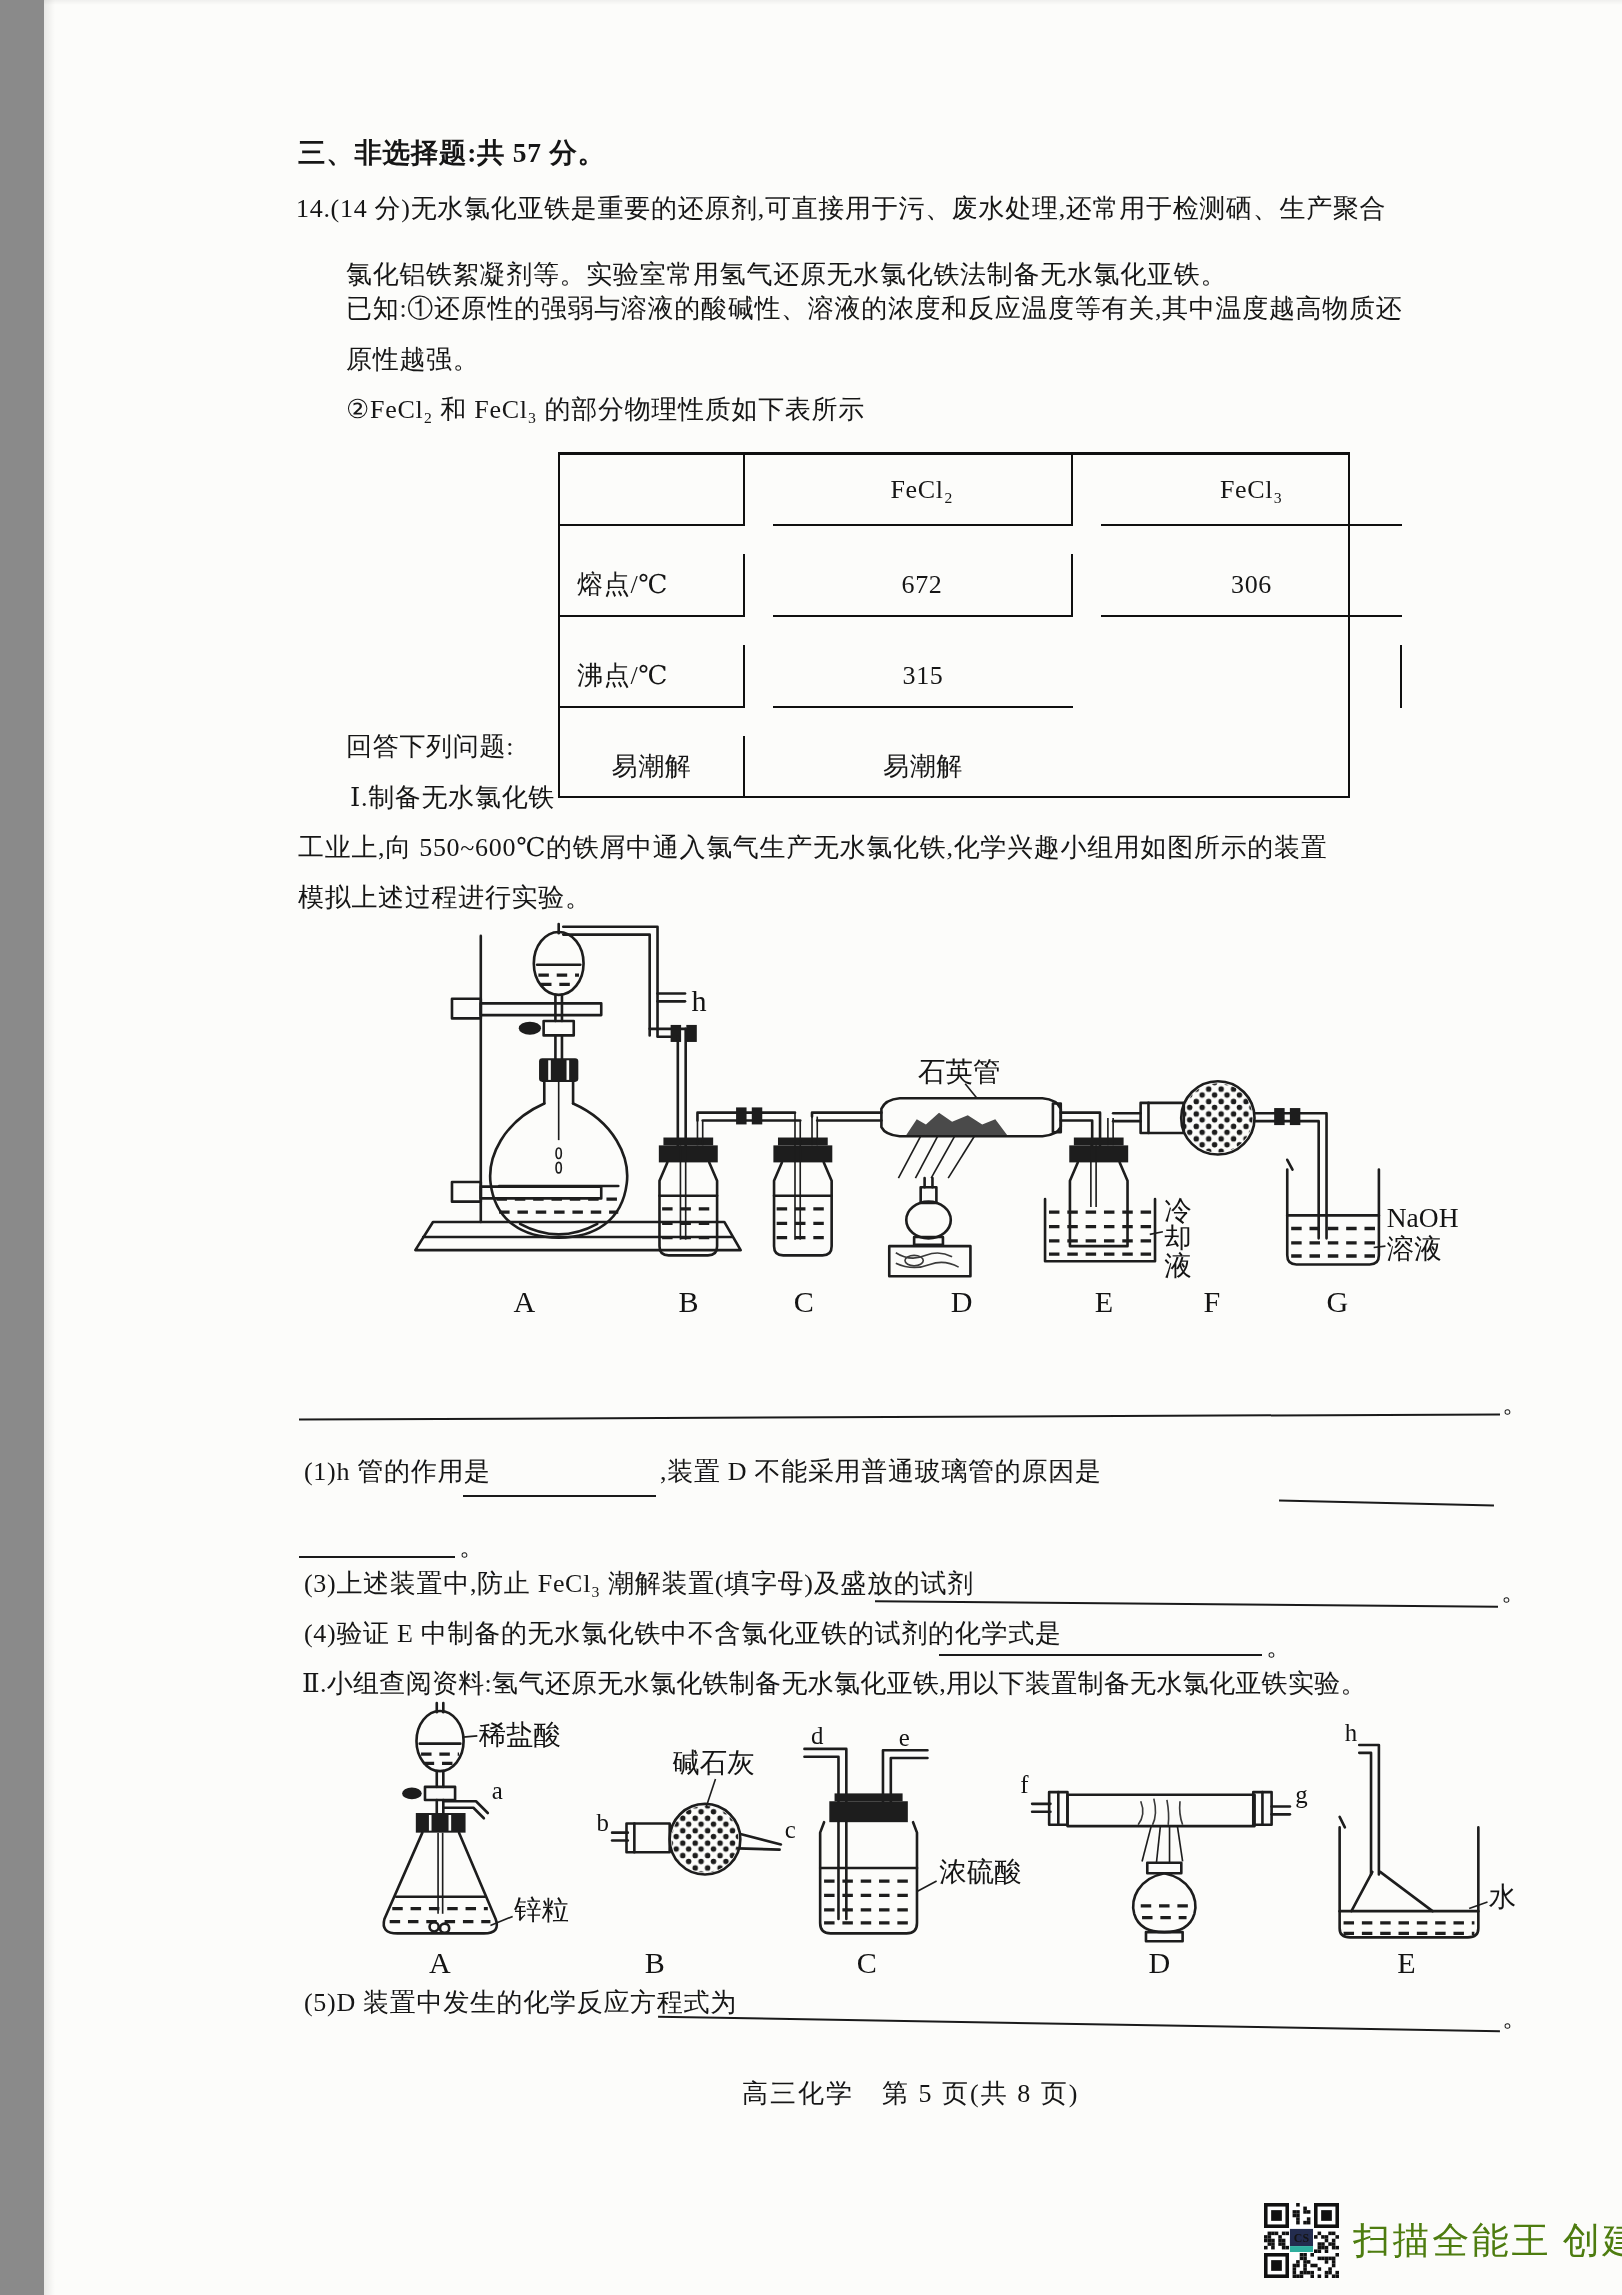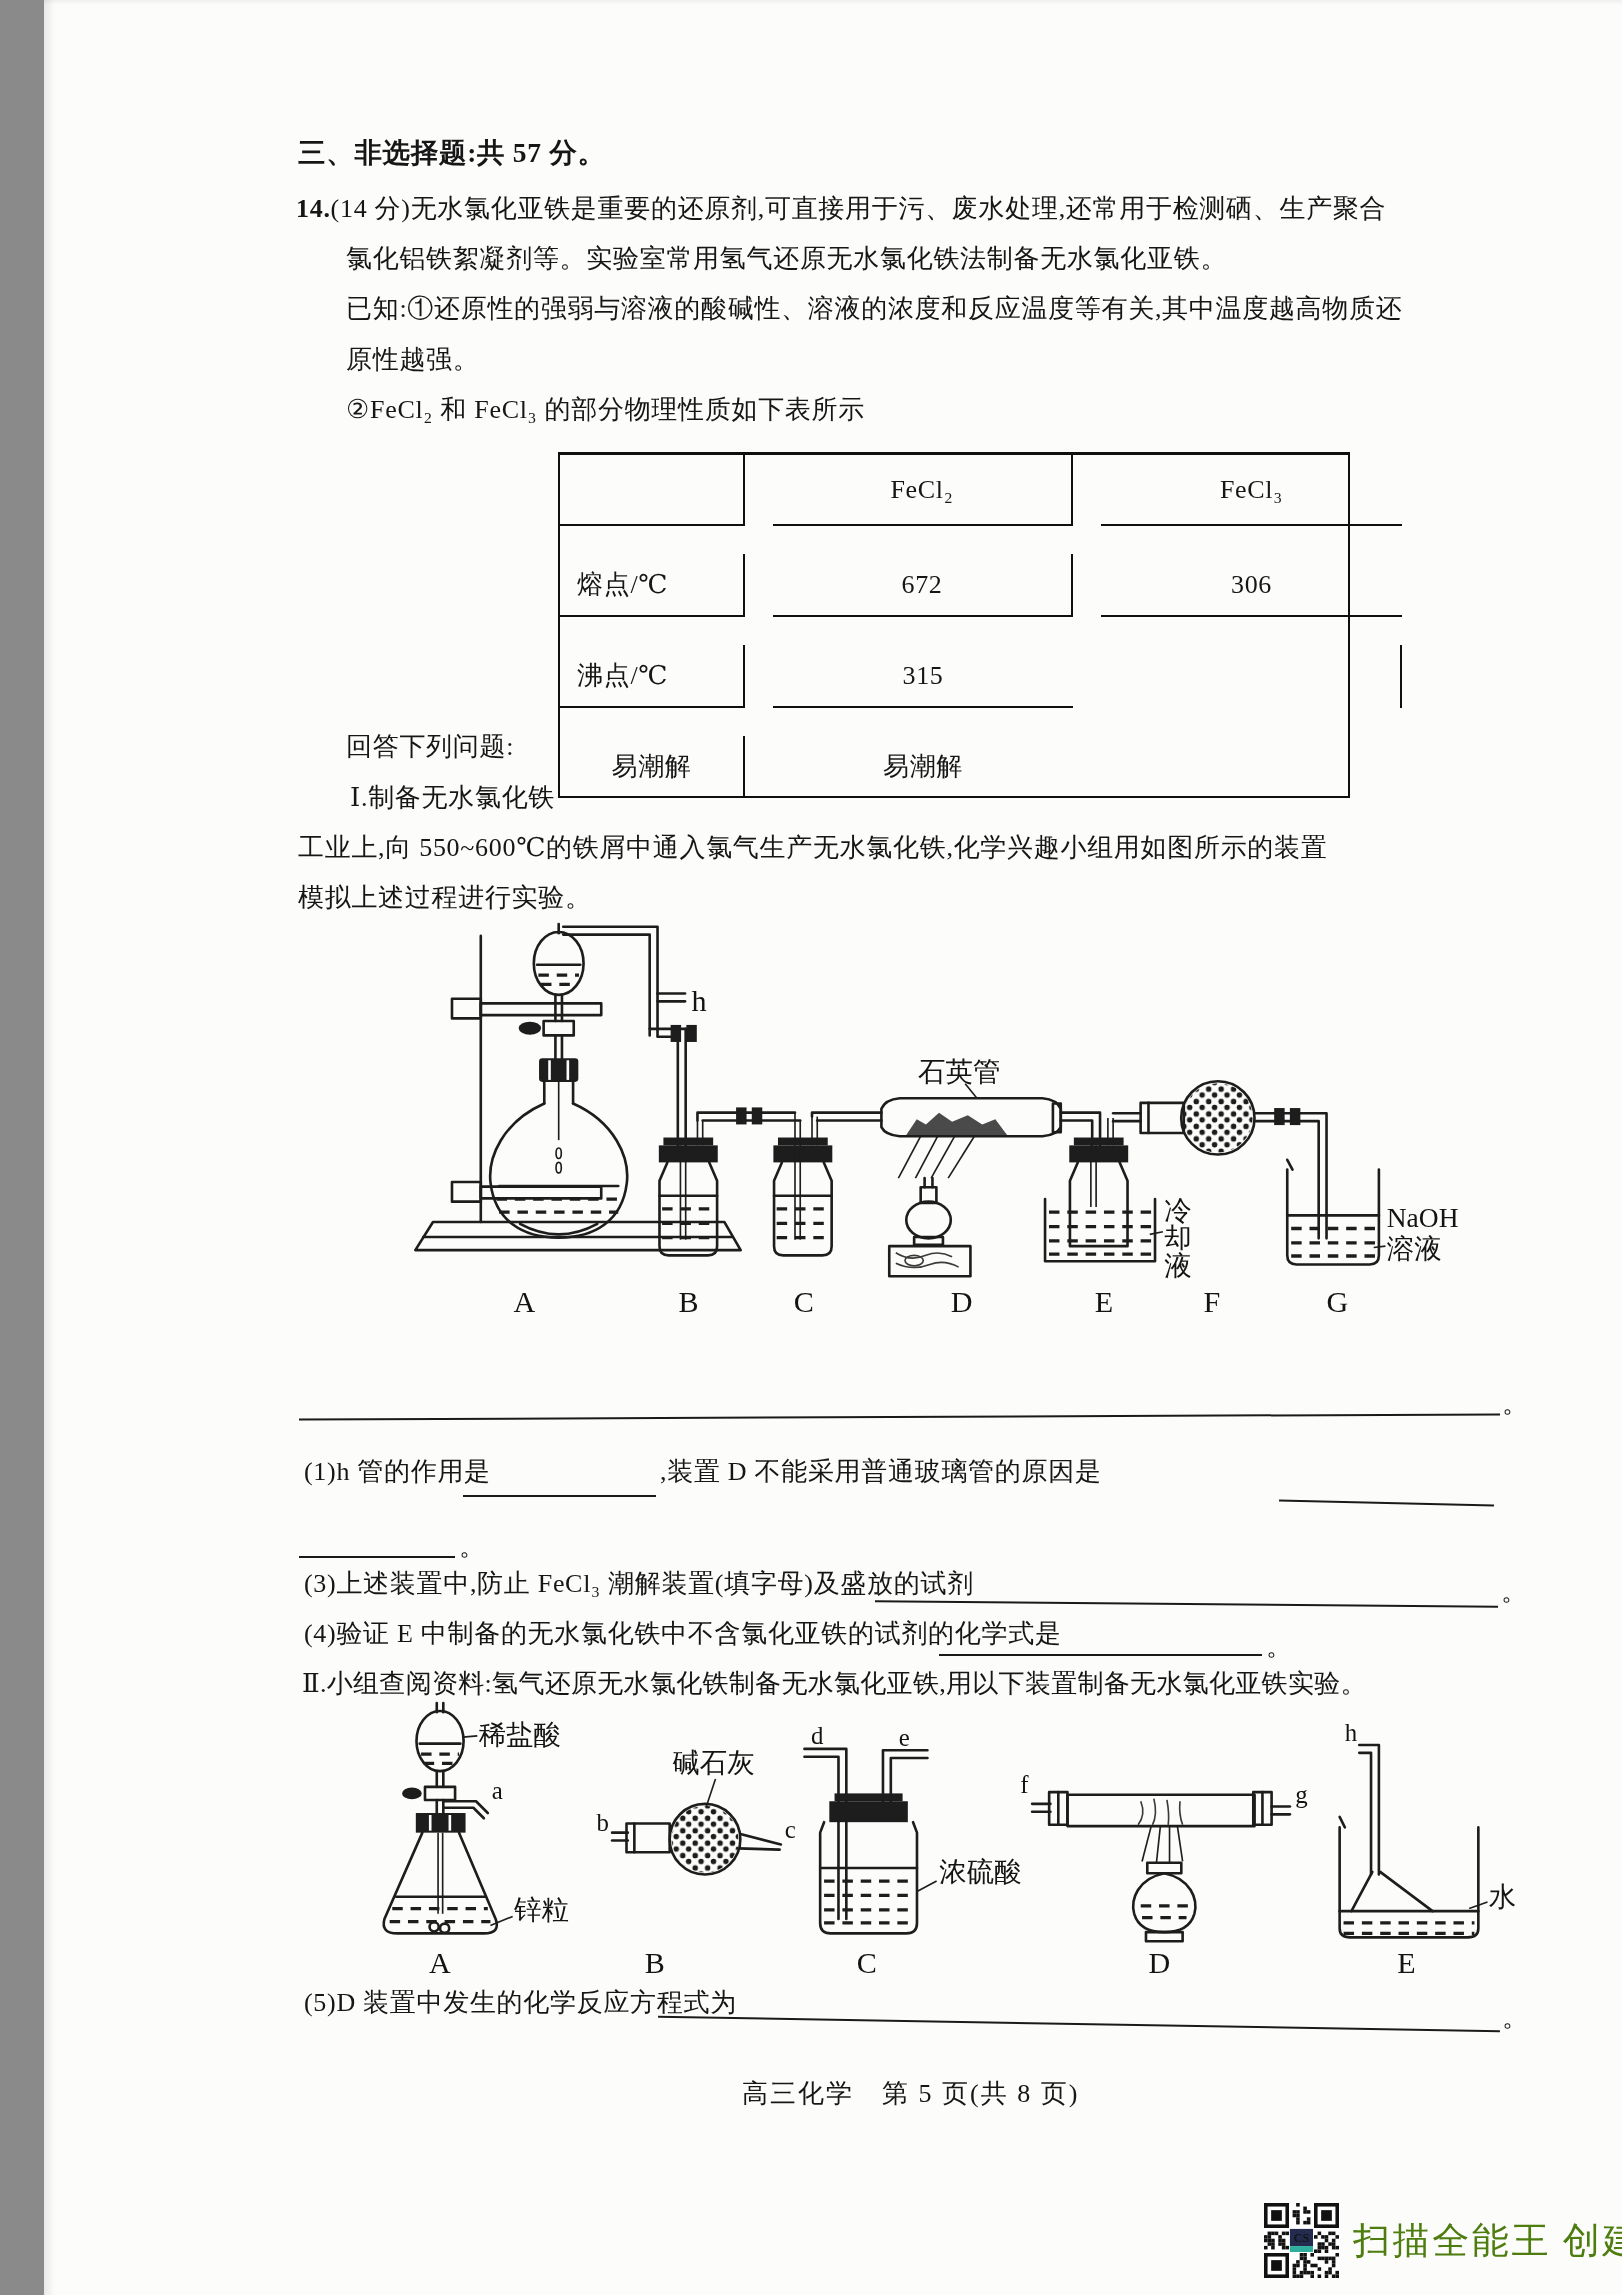--- a/index.html
+++ b/index.html
@@ -8,21 +8,21 @@
     background:#fcfcfa; overflow:hidden;
     font-family:"Liberation Serif","DejaVu Serif",serif;
     color:#161616;
     margin-left:44px;
   }
   .edge-l{position:absolute;left:0;top:0;width:10.5px;height:100%;
     background:linear-gradient(to right,rgba(0,0,0,0.08),rgba(0,0,0,0));}
   .edge-t{position:absolute;left:0;top:0;width:100%;height:5.2px;
     background:linear-gradient(to bottom,rgba(0,0,0,0.05),rgba(0,0,0,0));}
   .tline{position:absolute;font-size:26px;line-height:1.18;letter-spacing:0.7px;white-space:nowrap;}
-  .bold{font-weight:700;}
+  .bold{font-weight:400;}
   .sec-head{font-size:27.5px;font-weight:700;letter-spacing:0.7px;}
   .blank{position:absolute;border-bottom:2.3px solid #1a1a1a;height:0;}
   .period{position:absolute;font-size:26px;}
   
   .ptable{position:absolute;left:514px;top:452px;width:788px;
     border:2.6px solid #101010;border-top-width:3.9px;display:grid;
     grid-template-columns:185px 300px 301px;grid-template-rows:71px 63px 63px 60px;gap:28px;}
   .ptable .cell{border-right:2px solid #101010;border-bottom:2px solid #101010;
     display:flex;align-items:center;justify-content:center;font-size:26px;letter-spacing:0.7px;}
   .ptable .cell.last{border-right:none;}
@@ -48,21 +48,21 @@
 
 <div class="page">
   <div class="edge-l"></div>
   <div class="edge-t"></div>
 
   <div class="tline sec-head" style="left:254px;top:137px">三、非选择题:共 57 分。</div>
 
   <div class="tline" style="left:252px;top:194px">
     <span class="bold">14.</span><span>(14 分)无水氯化亚铁是重要的还原剂,可直接用于污、废水处理,还常用于检测硒、生产聚合</span>
   </div>
-  <div class="tline" style="left:302px;top:244px">氯化铝铁絮凝剂等。实验室常用氢气还原无水氯化铁法制备无水氯化亚铁。</div>
+  <div class="tline" style="left:302px;top:260px">氯化铝铁絮凝剂等。实验室常用氢气还原无水氯化铁法制备无水氯化亚铁。</div>
   <div class="tline" style="left:302px;top:294px">已知:①还原性的强弱与溶液的酸碱性、溶液的浓度和反应温度等有关,其中温度越高物质还</div>
   <div class="tline" style="left:302px;top:345px">原性越强。</div>
   <div class="tline" style="left:302px;top:395px">②FeCl₂ 和 FeCl₃ 的部分物理性质如下表所示</div>
 
   <div class="ptable">
     <div class="cell rowlab"></div>
     <div class="cell">FeCl₂</div>
     <div class="cell last">FeCl₃</div>
 
     <div class="cell rowlab">熔点/℃</div>

